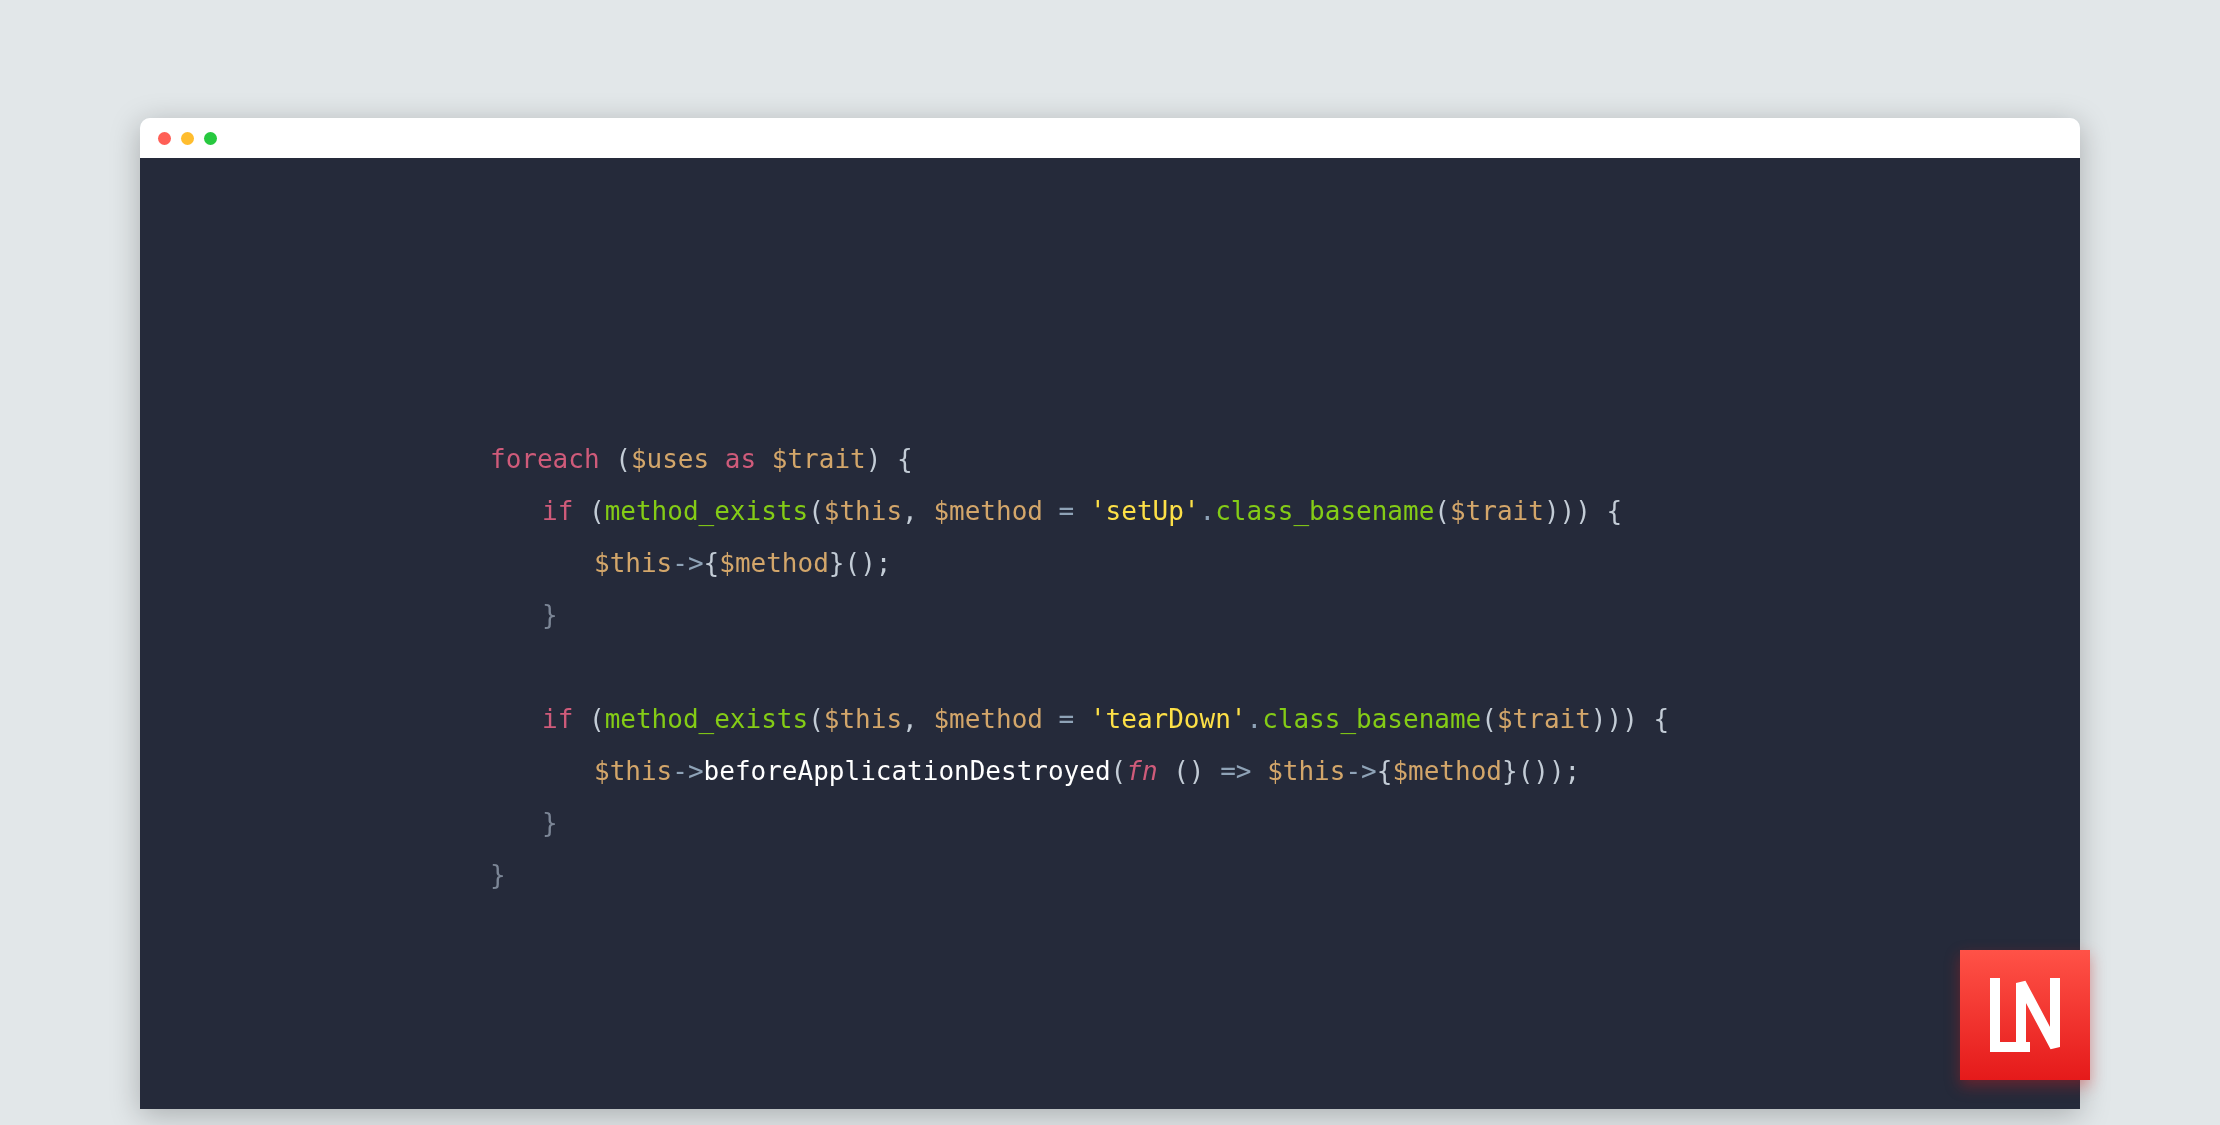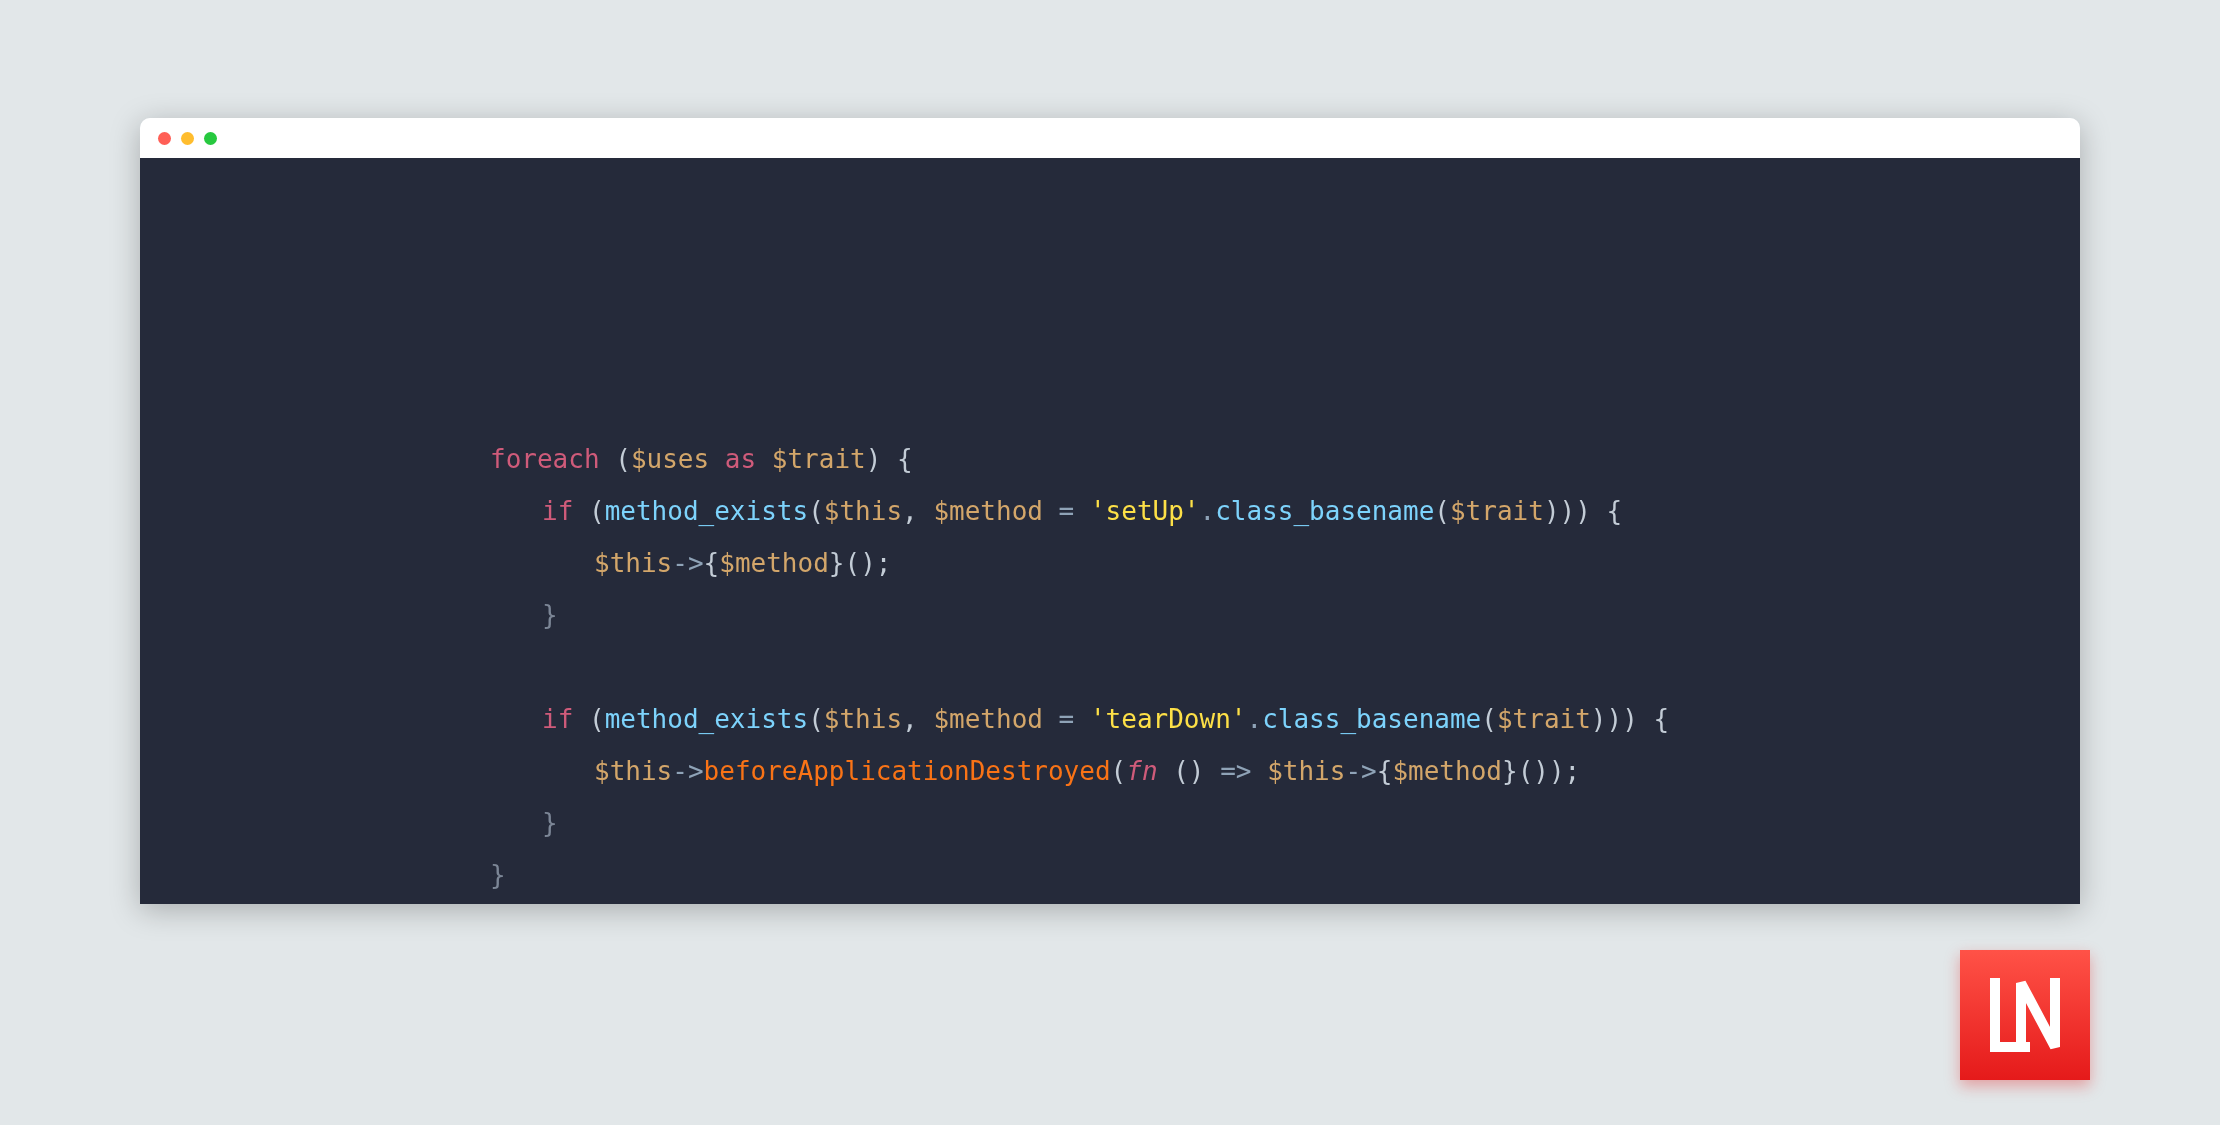--- a/index.html
+++ b/index.html
@@ -1,34 +1,34 @@
 <!DOCTYPE html>
 <html><head>
 <meta charset="utf-8">
 <style>
   html,body{margin:0;padding:0;width:2220px;height:1125px;background:#e2e7e9;font-family:ui-monospace,Menlo,Consolas,monospace;overflow:hidden}
   .stage{position:relative;width:2220px;height:1125px}
-  .window{position:absolute;left:140px;top:118px;width:1940px;height:786px;border-radius:10px 10px 0 0;overflow:hidden;box-shadow:0 6px 30px rgba(0,0,0,.25)}
+  .window{position:absolute;left:140px;top:118px;width:1940px;height:991px;border-radius:10px 10px 0 0;overflow:hidden;box-shadow:0 6px 30px rgba(0,0,0,.25)}
   .titlebar{height:40px;background:#fff;display:flex;align-items:center;padding:0 18px;gap:10px}
   .dot{width:13px;height:13px;border-radius:50%}
   .dot.red{background:#ff5f56}
   .dot.yellow{background:#ffbd2e}
   .dot.green{background:#27c93f}
   .editor{background:#252a3a;color:#e5e9ef;height:calc(100% - 40px);padding:275px 0 0 350px;box-sizing:border-box;font-size:26px;line-height:52px}
   .code-line{white-space:pre}
   .guide{display:inline-block;width:52px;border-left:1px solid rgba(255,255,255,.09);box-sizing:border-box}
   .k{color:#cf5b7a}
-  .fn{color:#7dd3fc}
+  .fn{color:#84cc16}
   .var{color:#d3a66a;}
   .varn{color:#d3a66a}
   .str{color:#fde047}
   .op{color:#8fa3b7}
   .p{color:#c3ccd6}
   .dim{color:#7c8696}
-  .method{color:#f97316}
+  .method{color:#ffffff}
   .logo{position:absolute;right:130px;bottom:45px;width:130px;height:130px;background:linear-gradient(180deg,#ff5247,#e51a1a);display:flex;align-items:center;justify-content:center;box-shadow:0 6px 14px rgba(229,26,26,.35)}
   .logo svg{display:block}
 </style>
 </head>
 <body>
 
 <div class="stage">
   <div class="window">
     <div class="titlebar">
       <span class="dot red"></span>

